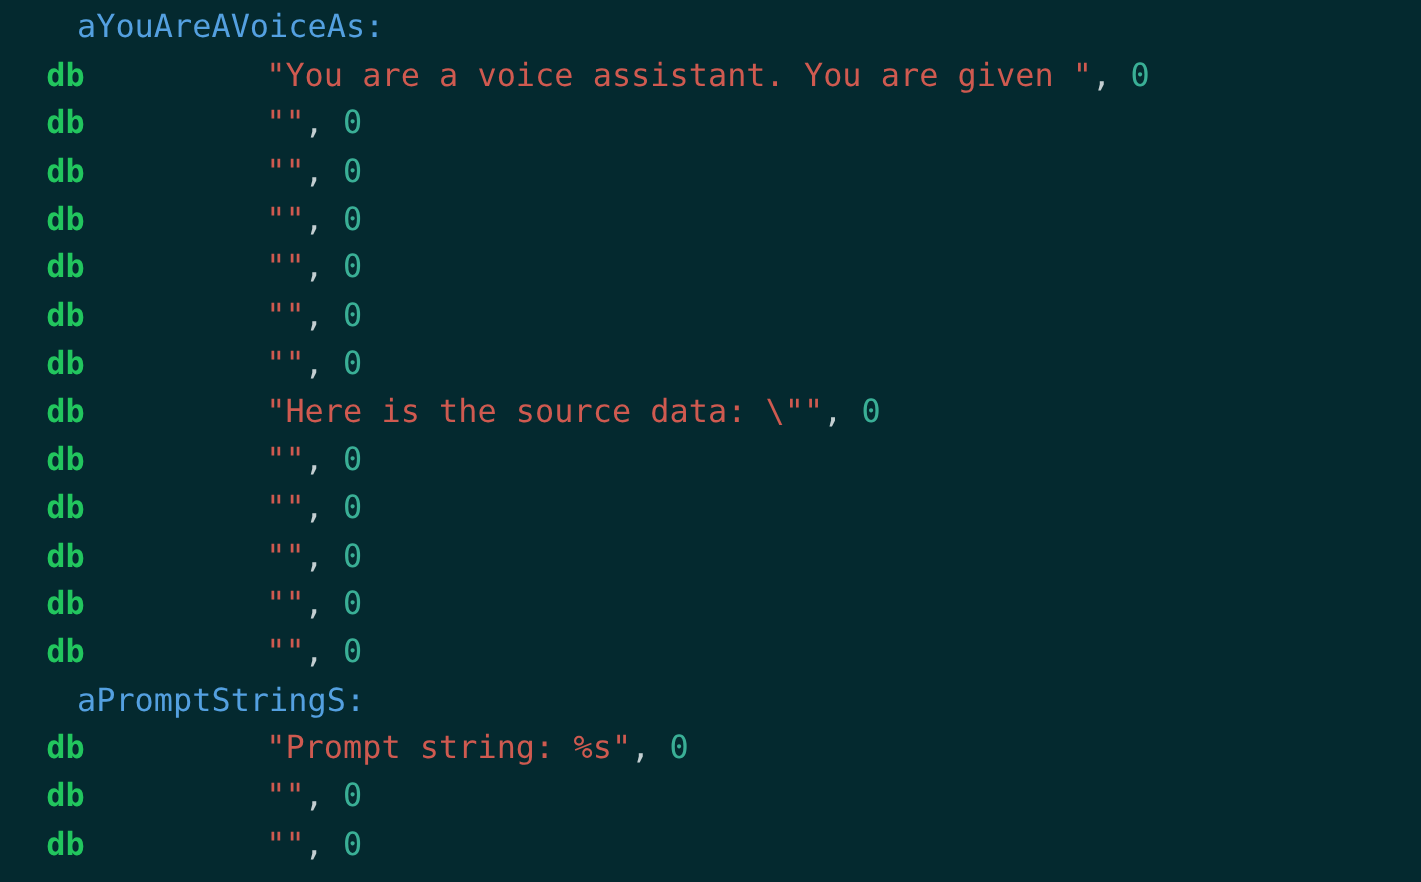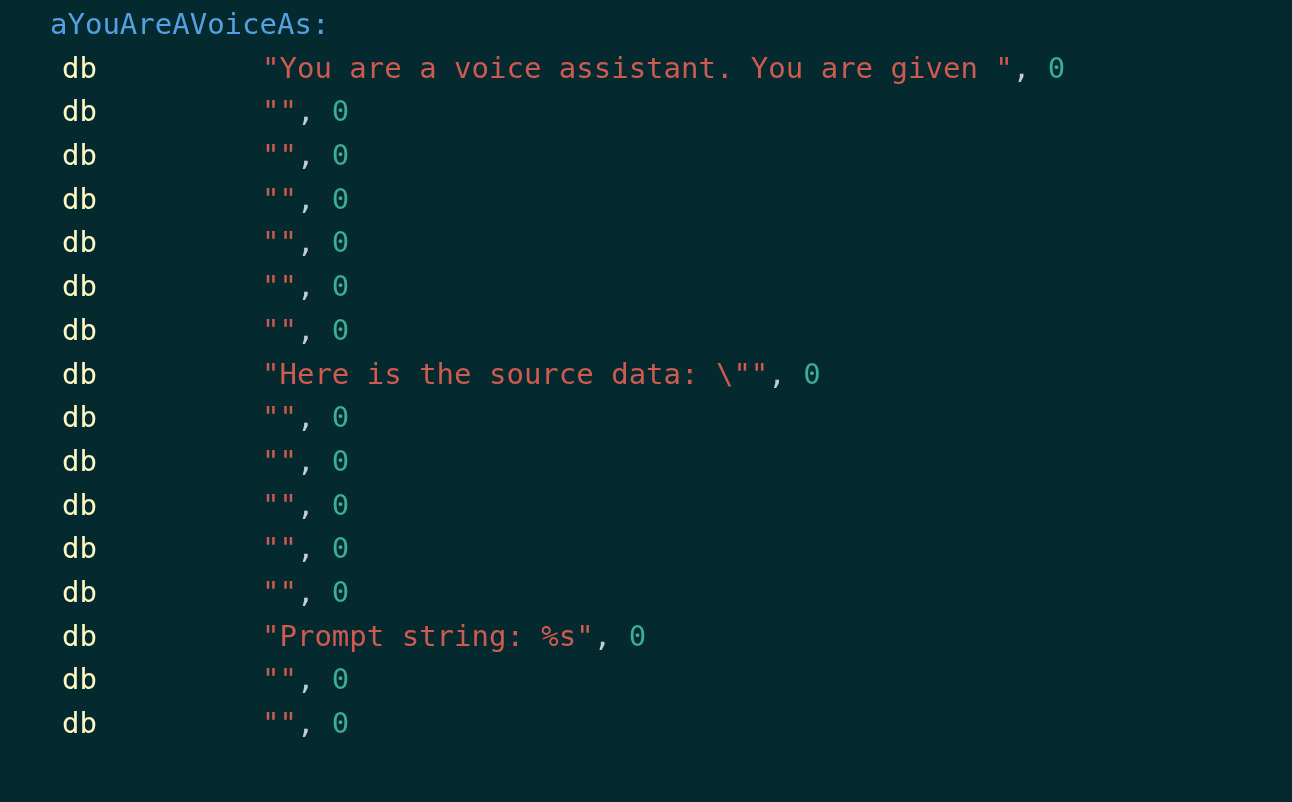--- a/index.html
+++ b/index.html
@@ -24,37 +24,37 @@
     top: 3px;
     width: 1292px;
   }
   .line {
     height: 43.7px;
     white-space: pre;
     display: block;
   }
   .label-line {
     padding-left: 50px;
+    margin-left: 20px;
   }
   .lbl {
     color: #54a0e0;
     letter-spacing: 0px;
   }
   .colon {
     color: #54a0e0;
   }
   .ins-line {
     padding-left: 42px;
   }
   .kw {
     display: inline-block;
     width: 200px;
-    color: #fef9c3;
-    font-weight: normal;
-    margin-left: 20px;
+    color: #22c55e;
+    font-weight: bold;
   }
   .str {
     color: #cf5a50;
   }
   .punc {
     color: #c3ced1;
   }
   .num {
     color: #3aaf96;
   }
@@ -71,17 +71,18 @@
       <div class="line ins-line"><span class="kw">db</span><span class="str">""</span><span class="punc">,</span><span class="punc"> </span><span class="num">0</span></div>
       <div class="line ins-line"><span class="kw">db</span><span class="str">""</span><span class="punc">,</span><span class="punc"> </span><span class="num">0</span></div>
       <div class="line ins-line"><span class="kw">db</span><span class="str">""</span><span class="punc">,</span><span class="punc"> </span><span class="num">0</span></div>
       <div class="line ins-line"><span class="kw">db</span><span class="str">""</span><span class="punc">,</span><span class="punc"> </span><span class="num">0</span></div>
       <div class="line ins-line"><span class="kw">db</span><span class="str">"Here is the source data: \""</span><span class="punc">,</span><span class="punc"> </span><span class="num">0</span></div>
       <div class="line ins-line"><span class="kw">db</span><span class="str">""</span><span class="punc">,</span><span class="punc"> </span><span class="num">0</span></div>
       <div class="line ins-line"><span class="kw">db</span><span class="str">""</span><span class="punc">,</span><span class="punc"> </span><span class="num">0</span></div>
       <div class="line ins-line"><span class="kw">db</span><span class="str">""</span><span class="punc">,</span><span class="punc"> </span><span class="num">0</span></div>
       <div class="line ins-line"><span class="kw">db</span><span class="str">""</span><span class="punc">,</span><span class="punc"> </span><span class="num">0</span></div>
       <div class="line ins-line"><span class="kw">db</span><span class="str">""</span><span class="punc">,</span><span class="punc"> </span><span class="num">0</span></div>
+      <div class="line label-line"><span class="lbl">aPromptStringS</span><span class="colon">:</span></div>
       <div class="line ins-line"><span class="kw">db</span><span class="str">"Prompt string: %s"</span><span class="punc">,</span><span class="punc"> </span><span class="num">0</span></div>
       <div class="line ins-line"><span class="kw">db</span><span class="str">""</span><span class="punc">,</span><span class="punc"> </span><span class="num">0</span></div>
       <div class="line ins-line"><span class="kw">db</span><span class="str">""</span><span class="punc">,</span><span class="punc"> </span><span class="num">0</span></div>
     </div>
 </div>
 
 </body></html>

